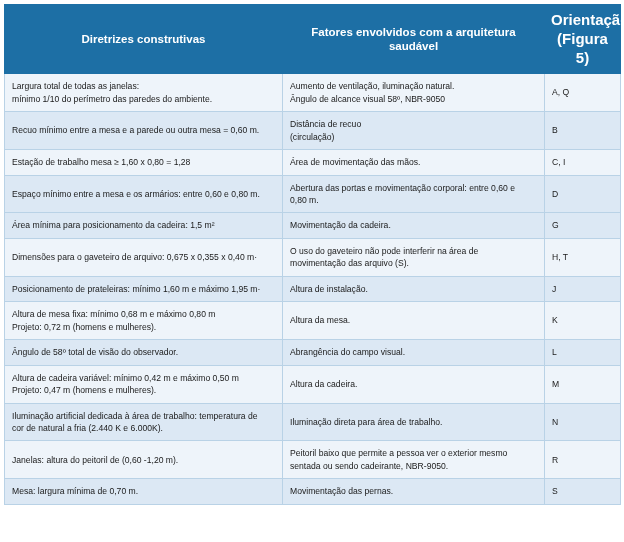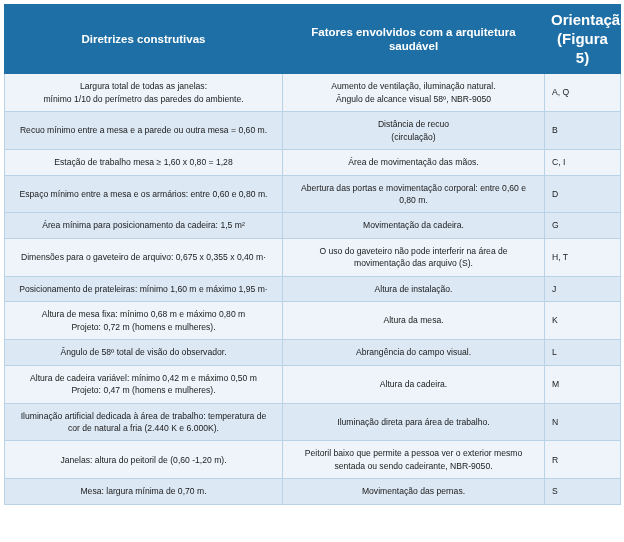--- a/index.html
+++ b/index.html
@@ -43,21 +43,20 @@
   thead th.head-orient {
     font-size: 15px;
   }
   tbody td {
     font-size: 8.6px;
     color: #1a1a1a;
     vertical-align: middle;
     padding: 6px 7px;
     border: 1px solid #b9d2e6;
     line-height: 1.45;
-    text-align: center;
   }
   tbody td.col-a {
     background: #eef4fa;
   }
   tbody td.col-b {
     background: #eef4fa;
   }
   tbody td.col-c {
     background: #eef4fa;
     text-align: left;

